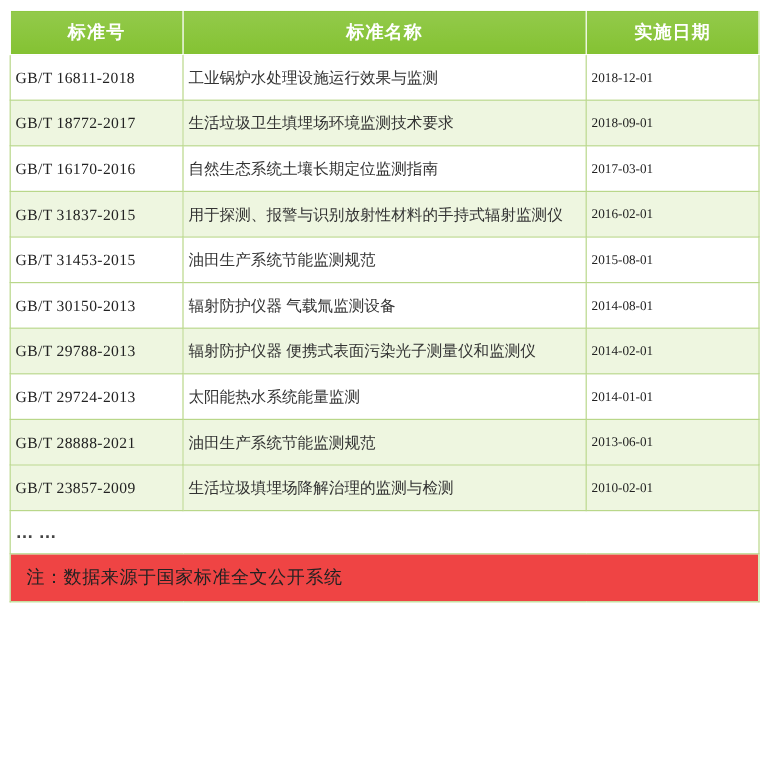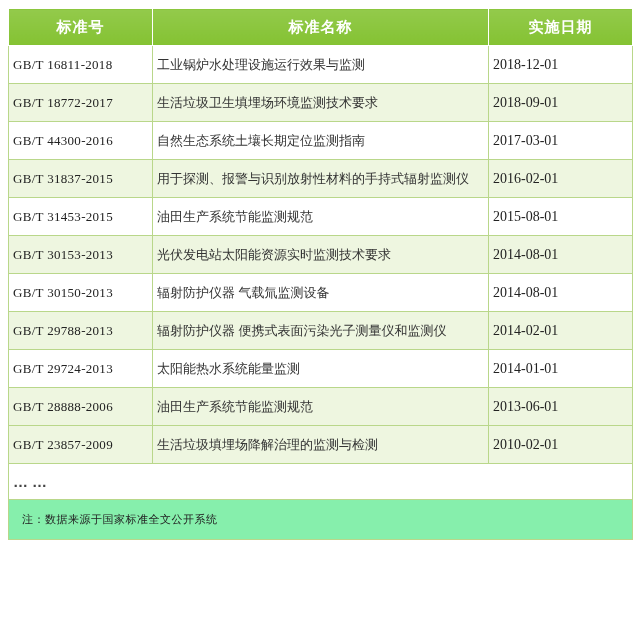--- a/index.html
+++ b/index.html
@@ -60,37 +60,37 @@
     font-size: 13px;
     letter-spacing: 0.3px;
     color: #222222;
   }
   td.col-name {
     font-size: 13px;
     color: #333333;
   }
   td.col-date {
     font-family: "Liberation Serif", "DejaVu Serif", serif;
-    font-size: 14px;
+    font-size: 11px;
     color: #222222;
   }
 
   td.ellipsis-cell {
     height: 36px;
     font-size: 15px;
     letter-spacing: 4px;
     color: #444444;
     font-weight: bold;
     background: #ffffff;
   }
   td.note-cell {
     height: 40px;
-    font-size: 11px;
+    font-size: 15px;
     color: #222222;
-    background: #86efac;
+    background: #ef4444;
     letter-spacing: 0.5px;
     padding-left: 13px;
   }
 </style>
 </head>
 <body>
 
 <div class="sheet">
   <table class="std-table">
     <colgroup>
@@ -110,56 +110,51 @@
         <td class="col-code">GB/T 16811-2018</td>
         <td class="col-name">工业锅炉水处理设施运行效果与监测</td>
         <td class="col-date">2018-12-01</td>
       </tr>
       <tr class="even">
         <td class="col-code">GB/T 18772-2017</td>
         <td class="col-name">生活垃圾卫生填埋场环境监测技术要求</td>
         <td class="col-date">2018-09-01</td>
       </tr>
       <tr class="odd">
-        <td class="col-code">GB/T 44300-2016</td>
+        <td class="col-code">GB/T 16170-2016</td>
         <td class="col-name">自然生态系统土壤长期定位监测指南</td>
         <td class="col-date">2017-03-01</td>
       </tr>
       <tr class="even">
         <td class="col-code">GB/T 31837-2015</td>
         <td class="col-name">用于探测、报警与识别放射性材料的手持式辐射监测仪</td>
         <td class="col-date">2016-02-01</td>
       </tr>
       <tr class="odd">
         <td class="col-code">GB/T 31453-2015</td>
         <td class="col-name">油田生产系统节能监测规范</td>
         <td class="col-date">2015-08-01</td>
-      </tr>
-      <tr class="even">
-        <td class="col-code">GB/T 30153-2013</td>
-        <td class="col-name">光伏发电站太阳能资源实时监测技术要求</td>
-        <td class="col-date">2014-08-01</td>
       </tr>
       <tr class="odd">
         <td class="col-code">GB/T 30150-2013</td>
         <td class="col-name">辐射防护仪器 气载氚监测设备</td>
         <td class="col-date">2014-08-01</td>
       </tr>
       <tr class="even">
         <td class="col-code">GB/T 29788-2013</td>
         <td class="col-name">辐射防护仪器 便携式表面污染光子测量仪和监测仪</td>
         <td class="col-date">2014-02-01</td>
       </tr>
       <tr class="odd">
         <td class="col-code">GB/T 29724-2013</td>
         <td class="col-name">太阳能热水系统能量监测</td>
         <td class="col-date">2014-01-01</td>
       </tr>
       <tr class="even">
-        <td class="col-code">GB/T 28888-2006</td>
+        <td class="col-code">GB/T 28888-2021</td>
         <td class="col-name">油田生产系统节能监测规范</td>
         <td class="col-date">2013-06-01</td>
       </tr>
       <tr class="even">
         <td class="col-code">GB/T 23857-2009</td>
         <td class="col-name">生活垃圾填埋场降解治理的监测与检测</td>
         <td class="col-date">2010-02-01</td>
       </tr>
       <tr>
         <td class="ellipsis-cell" colspan="3">……</td>

